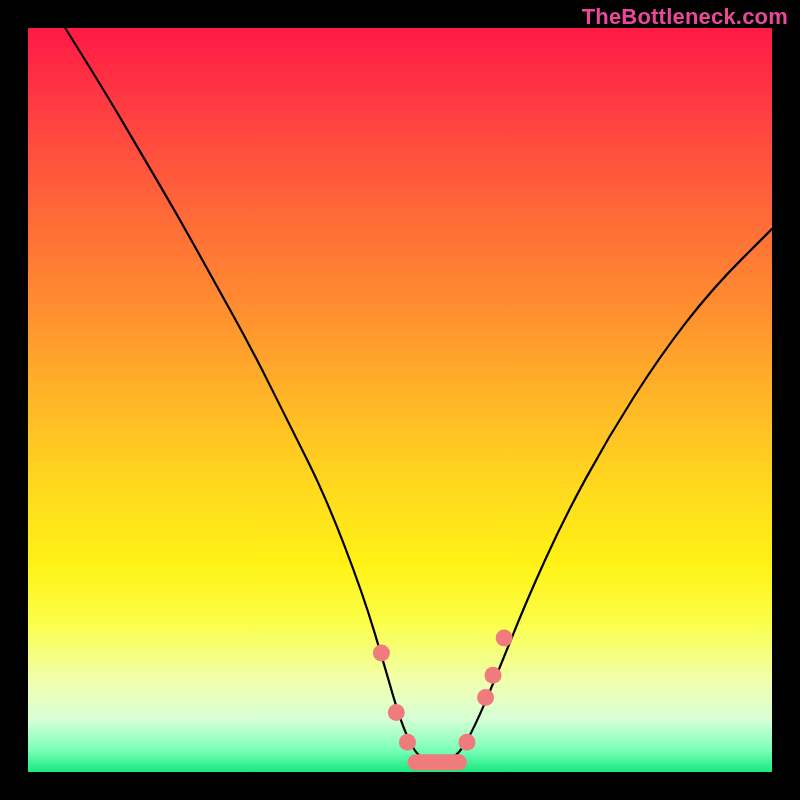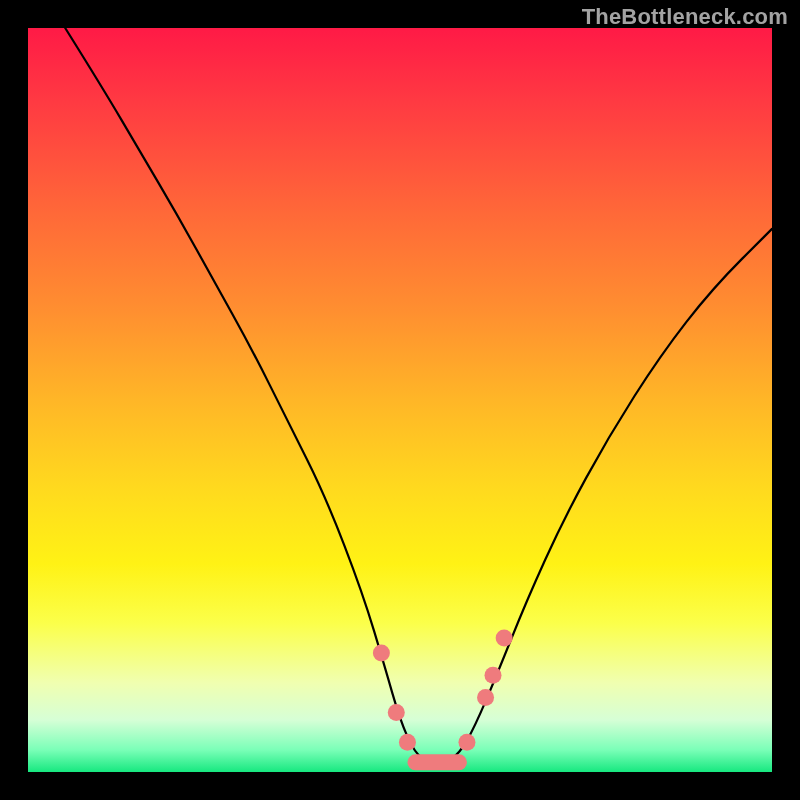--- a/index.html
+++ b/index.html
@@ -31,21 +31,21 @@
       #17e880 100%
     );
   }
   .watermark {
     position: absolute;
     top: 4px;
     right: 12px;
     font-family: Arial, Helvetica, sans-serif;
     font-size: 22px;
     font-weight: bold;
-    color: #a3a3a3;
+    color: #ec4899;
     letter-spacing: 0.2px;
   }
   svg.curve {
     position: absolute;
     left: 0;
     top: 0;
     width: 744px;
     height: 744px;
     overflow: visible;
   }

